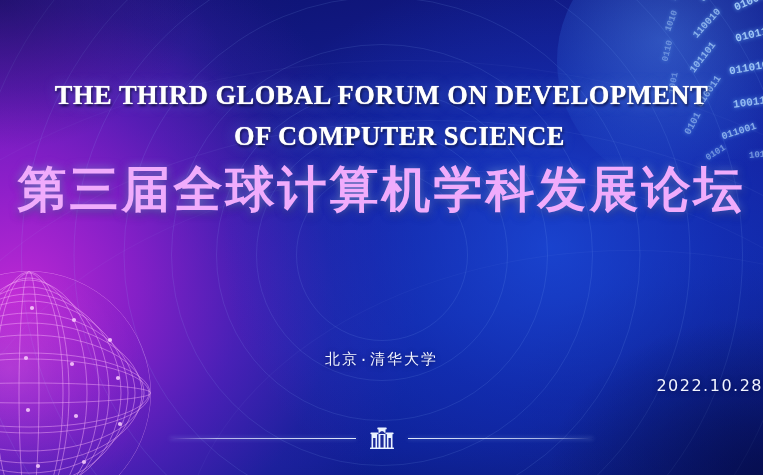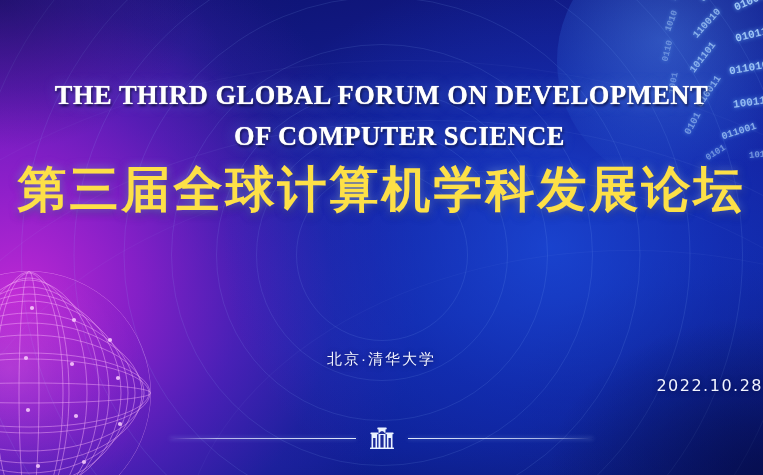--- a/index.html
+++ b/index.html
@@ -185,41 +185,41 @@
     line-height: 30px;
     padding-left: 36px;
   }
 
   .title-cn {
     position: absolute;
     top: 160px;
     left: 0;
     right: 0;
     text-align: center;
-    color: #fde047;
+    color: #f0abfc;
     font-size: 49px;
     line-height: 60px;
     font-weight: bold;
     letter-spacing: 3px;
     font-family: "DejaVu Sans", "Liberation Sans", sans-serif;
     text-shadow:
       0 0 10px rgba(160, 200, 255, 0.55),
       0 3px 8px rgba(10, 6, 70, 0.55);
   }
 
   .venue {
     position: absolute;
     top: 350px;
     left: 0;
     right: 0;
     text-align: center;
     color: #f2f4ff;
     font-size: 15px;
     letter-spacing: 2px;
-    font-family: Liberation Sans, sans-serif;
+    font-family: Liberation Mono, monospace;
     text-shadow: 0 1px 5px rgba(8, 8, 60, 0.7);
   }
 
   .date {
     position: absolute;
     top: 376px;
     left: 0;
     right: 0;
     text-align: right;
     color: #f2f4ff;

